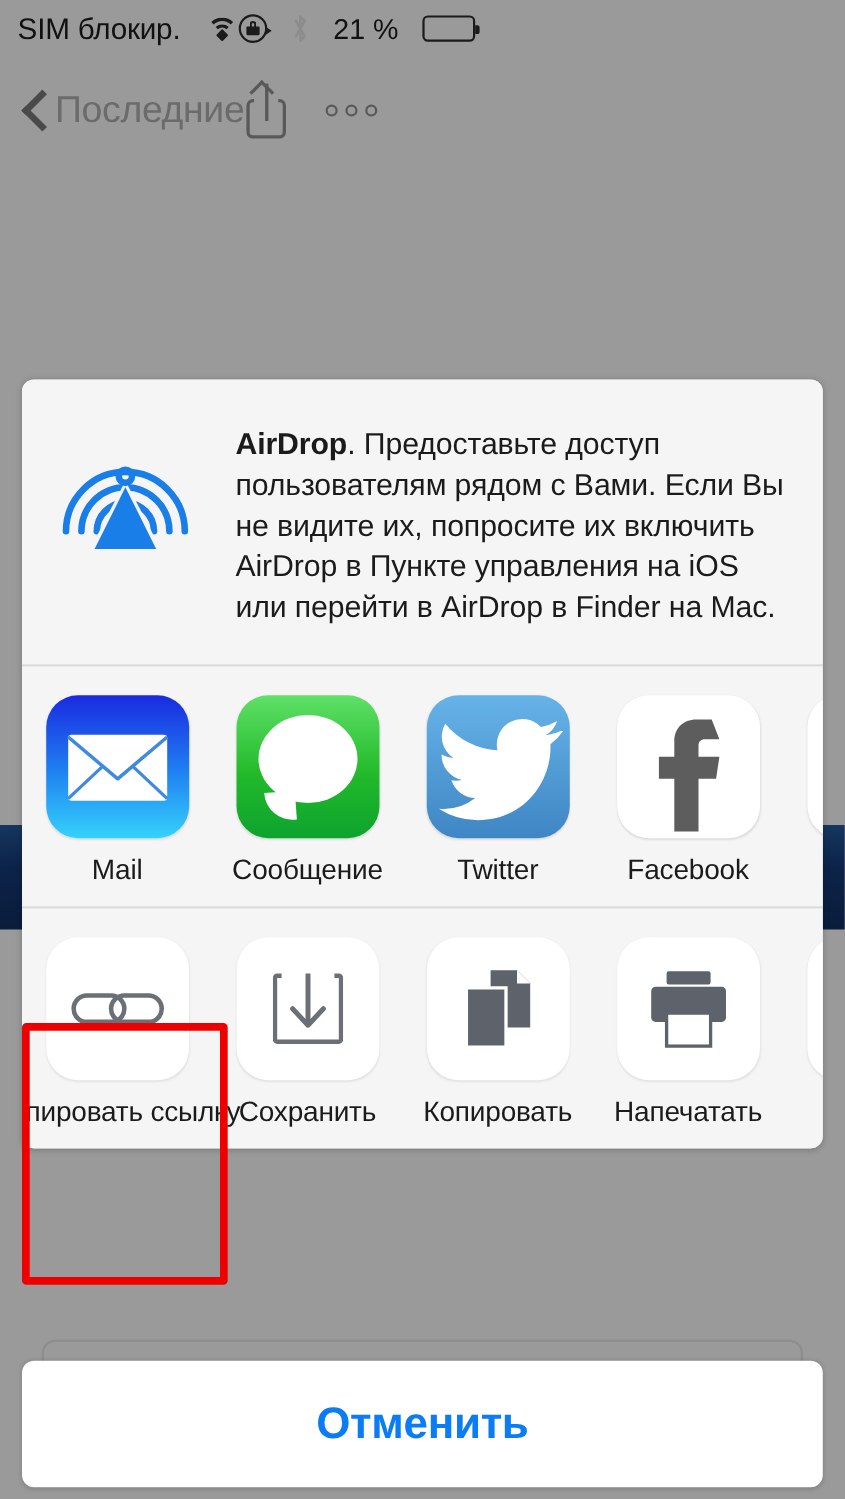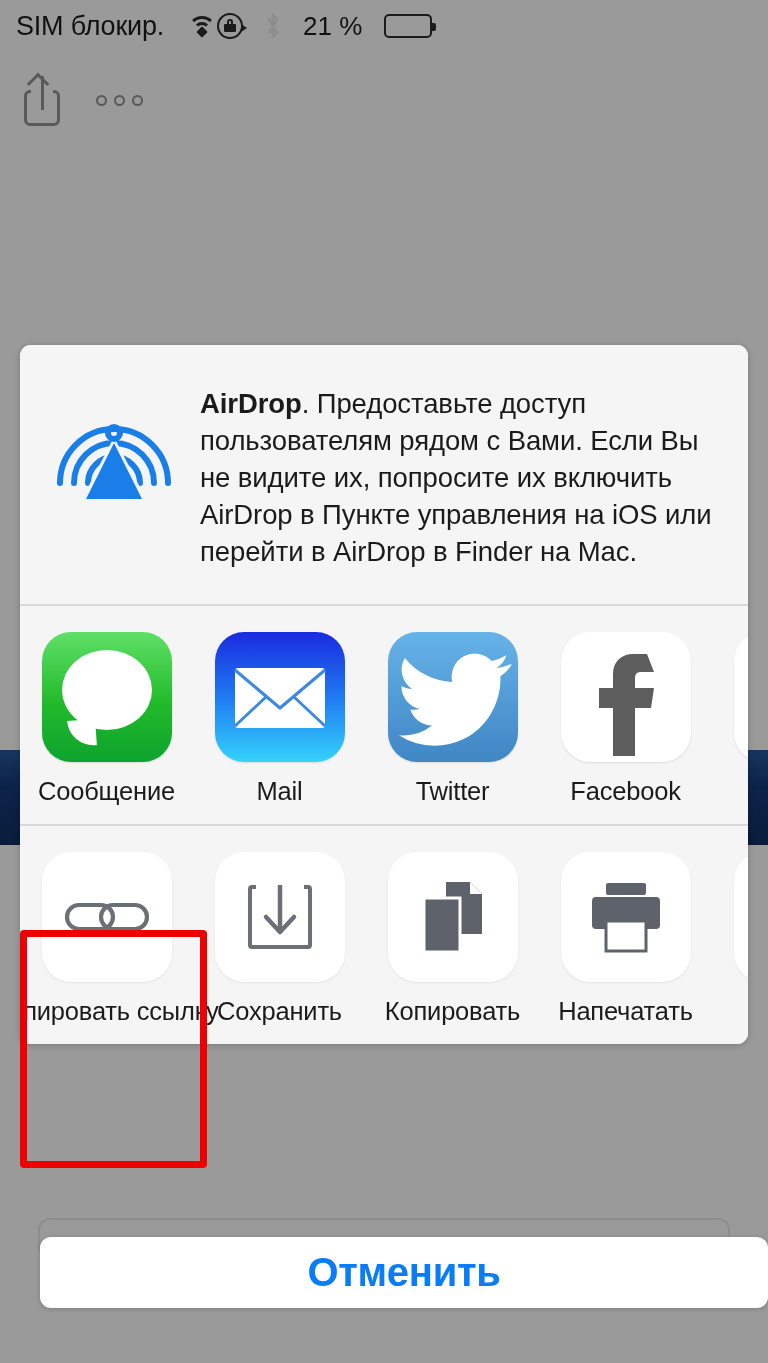--- a/index.html
+++ b/index.html
@@ -173,21 +173,21 @@
     background: #f5f5f5;
     border-radius: 11px;
     overflow: hidden;
     box-shadow: 0 1px 6px rgba(0,0,0,0.22);
   }
 
   
   #airdrop-section {
     display: flex; align-items: flex-start;
     padding: 28px 24px 34px 30px;
-    gap: 22px;
+    gap: 36px;
     background: #f5f5f5;
   }
   #airdrop-icon { flex: 0 0 auto; width: 128px; height: 126px; position: relative; }
   #airdrop-text {
     flex: 1 1 auto;
     font-size: 27.5px;
     line-height: 37px;
     color: #1b1b1b;
     padding-top: 12px;
     letter-spacing: -0.1px;
@@ -272,26 +272,25 @@
     position: absolute;
     left: 38px; top: 1218px; width: 692px; height: 40px;
     border: 2px solid #8d8d8d;
     border-radius: 12px;
     background: rgba(154,154,154,0.25);
   }
 
   
   #cancel-button {
     position: absolute;
-    left: 20px; top: 1237px; width: 728px; height: 71px;
+    left: 20px; top: 1237px; width: 728px; height: 115px;
     background: #ffffff;
     border-radius: 11px;
     display: flex; align-items: center; justify-content: center;
     box-shadow: 0 1px 5px rgba(0,0,0,0.18);
-    margin-left: 20px;
   }
   #cancel-label {
     font-size: 40px; font-weight: 700; color: #0a7cf5;
     letter-spacing: -0.3px;
   }
 </style>
 </head>
 <body>
 
 <div id="photo-backdrop">
@@ -320,20 +319,24 @@
       </svg>
     </span>
     <span class="sb-pct">21 %</span>
     <span class="battery">
       <span class="fill" id="battery-fill" style="width: 21%;"></span>
     </span>
   </div>
 </div>
 
 <div id="nav-bar">
+  <div id="nav-back">
+    <span class="chevron-left"></span>
+    <span id="nav-back-label">Последние</span>
+  </div>
   <div id="nav-actions">
     <span class="share-icon">
       <span class="box"></span>
         <span class="mask"></span>
         <span class="shaft"></span>
         <span class="head"></span>
     </span>
     <span class="more-icon">
       <span></span>
         <span></span>
@@ -369,39 +372,39 @@
     <div id="airdrop-text">
       <b>AirDrop</b><span>. Предоставьте доступ пользователям рядом с Вами. Если Вы не видите их, попросите их включить AirDrop в Пункте управления на iOS или перейти в AirDrop в Finder на Mac.</span>
     </div>
   </div>
 
   <div class="sheet-divider"></div>
 
   <div id="apps-row">
 
     <div class="tile">
-      <div class="app-glyph icon-messages">
-        <span class="tail"></span>
-          <span class="bubble"></span>
-      </div>
-      <div class="tile-label">Сообщение</div>
-    </div>
-
-    <div class="tile">
       <div class="app-glyph icon-mail">
         <svg width="130" height="130" viewBox="0 0 130 130" style="position:absolute;left:0;top:0;">
           <rect x="20" y="36" width="90" height="60" rx="3" fill="#ffffff"></rect>
           <path d="M20 38 L65 76 L110 38" fill="none" stroke="#3f8ae0" stroke-width="3.2" stroke-linejoin="round"></path>
           <path d="M20 94 L52 64 M110 94 L78 64" fill="none" stroke="#3f8ae0" stroke-width="3"></path>
         </svg>
       </div>
       <div class="tile-label">Mail</div>
     </div>
 
     <div class="tile">
+      <div class="app-glyph icon-messages">
+        <span class="tail"></span>
+          <span class="bubble"></span>
+      </div>
+      <div class="tile-label">Сообщение</div>
+    </div>
+
+    <div class="tile">
       <div class="app-glyph icon-twitter">
         <svg width="130" height="130" viewBox="0 0 24 24" style="position:absolute;left:0;top:0;">
           <path fill="#ffffff" d="M22.46 6.01c-.77.34-1.6.57-2.46.67a4.3 4.3 0 0 0 1.88-2.37 8.6 8.6 0 0 1-2.72 1.04 4.28 4.28 0 0 0-7.3 3.9A12.15 12.15 0 0 1 3.1 4.78a4.28 4.28 0 0 0 1.32 5.72c-.7-.02-1.36-.22-1.94-.54v.06a4.28 4.28 0 0 0 3.43 4.2c-.33.09-.68.14-1.04.14-.25 0-.5-.03-.74-.07a4.29 4.29 0 0 0 4 2.98A8.6 8.6 0 0 1 2 19.06a12.12 12.12 0 0 0 6.56 1.92c7.88 0 12.2-6.53 12.2-12.2l-.02-.55a8.7 8.7 0 0 0 2.14-2.22z"></path>
         </svg>
       </div>
       <div class="tile-label">Twitter</div>
     </div>
 
     <div class="tile">
       <div class="app-glyph icon-facebook">

